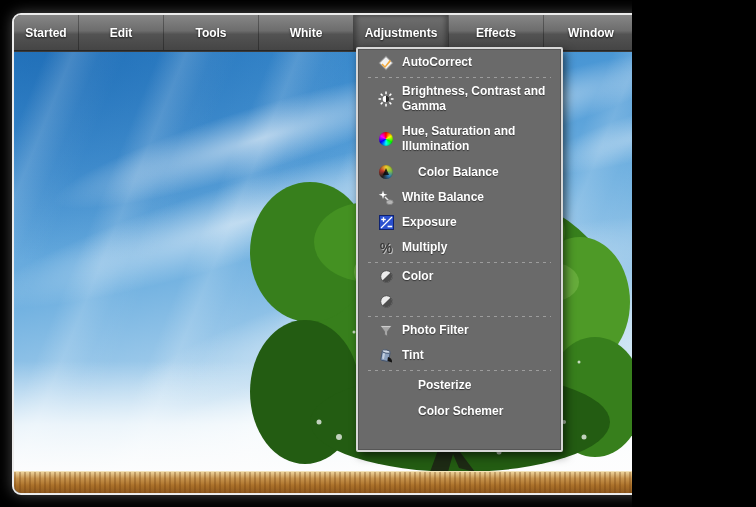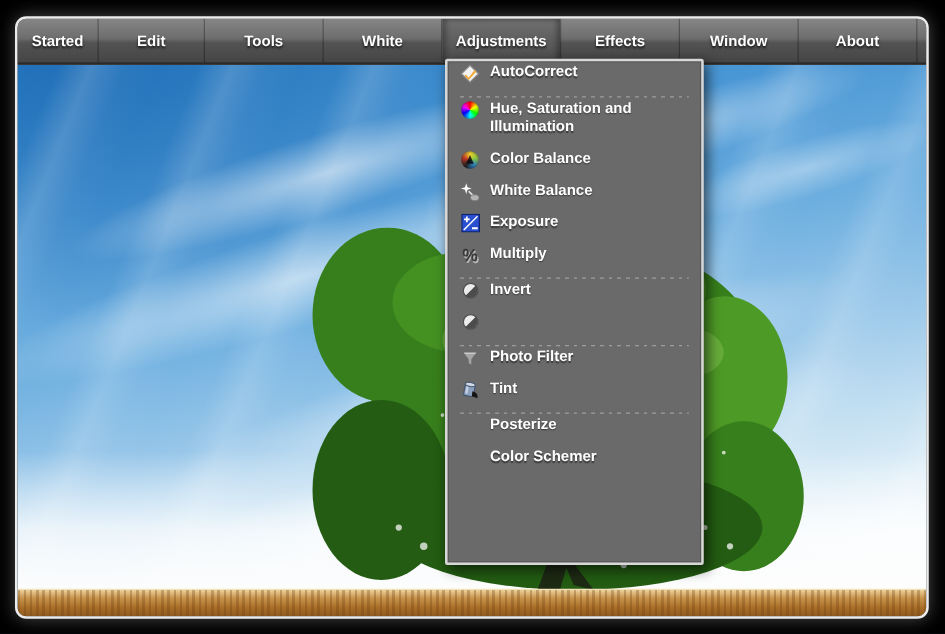--- a/index.html
+++ b/index.html
@@ -1,17 +1,17 @@
 <!DOCTYPE html>
 <html><head>
 <meta charset="utf-8">
 <style>
   html,body{margin:0;padding:0;background:#000;}
   *{box-sizing:border-box;}
-  .stage{position:relative;width:756px;height:507px;background:#000;overflow:hidden;
+  .stage{position:relative;width:632px;height:507px;background:#000;overflow:hidden;
          font-family:"Liberation Sans",sans-serif;}
   
   .window{position:absolute;left:12px;top:13px;width:731px;height:482px;
           border:2px solid #ececec;border-radius:9px;overflow:hidden;
           background:#3a3a3a;box-shadow:0 0 14px rgba(160,160,160,.45);}
   
   .menubar{position:absolute;left:0;top:0;right:0;height:36px;display:flex;
            background:linear-gradient(to bottom,#868686 0%,#6d6d6d 45%,#535353 55%,#454545 100%);
            border-bottom:1px solid #262626;}
   .mcell{height:100%;display:flex;align-items:center;justify-content:center;cursor:default;}
@@ -45,22 +45,22 @@
   .grass{position:absolute;left:0;right:0;bottom:0;height:22px;
          background:
           repeating-linear-gradient(90deg,rgba(110,62,16,.30) 0 2px,rgba(0,0,0,0) 2px 5px),
           linear-gradient(to bottom,#ecd29b 0%,#c8954e 30%,#aa7029 65%,#8e5a20 100%);
          border-top:1px solid #f3e3ba;}
   
   .dropdown{position:absolute;left:356px;top:47px;width:207px;height:405px;
             background:#6a6a6a;border:2px solid #d7d7d7;border-radius:2px;
             box-shadow:3px 4px 10px rgba(0,0,0,.6),inset 0 0 0 1px rgba(0,0,0,.18);
             padding-top:1px;z-index:50;display:flex;flex-direction:column;overflow:hidden;}
-  .drow{display:flex;align-items:flex-start;padding-left:9px;flex:none;cursor:default;}
-  .h25{height:25px;} .h26{height:26px;} .h40{height:40px;}
+  .drow{display:flex;align-items:center;padding-left:9px;flex:none;cursor:default;margin-left:10px;}
+  .h25{height:25px;} .h26{height:26px;gap:16px;} .h40{height:40px;}
   .dsep{flex:none;height:1px;margin:2px 10px 1px 10px;
         background:repeating-linear-gradient(90deg,#9d9d9d 0 3px,rgba(0,0,0,0) 3px 7px);}
   .dicon{flex:none;width:18px;height:17px;display:flex;align-items:center;justify-content:center;}
   .dlabel{margin-left:7px;width:160px;color:#fff;font-size:12px;font-weight:bold;
           line-height:15px;text-shadow:0 1px 1px rgba(0,0,0,.5);}
   
   .ic-hue{width:14px;height:14px;border-radius:50%;
           background:conic-gradient(#f00,#ff0,#0f0,#0ff,#00f,#f0f,#f00);
           box-shadow:inset 0 0 2px rgba(0,0,0,.5);}
   .ic-cbal{width:14px;height:14px;border-radius:50%;position:relative;
@@ -159,20 +159,39 @@
               <rect x="3.2" y="3.2" width="9.6" height="9.6" fill="#f2f2f2" stroke="#8a8a8a" stroke-width="1"></rect>
             </g>
             <path d="M4.5 8.5 L7 11 L12 4.5 L12.8 6.5 L7 13 L3.5 9.5 Z" fill="#f2a93b"></path>
           </svg>
       </span>
       <span class="dlabel">AutoCorrect</span>
     </div>
 
     <div class="dsep"></div>
 
+    <div class="drow h40">
+      <span class="dicon">
+        <svg width="16" height="16" viewBox="0 0 16 16">
+            <g stroke="#fff" stroke-width="1.5">
+              <line x1="8" y1="0.5" x2="8" y2="3.2"></line>
+              <line x1="8" y1="12.8" x2="8" y2="15.5"></line>
+              <line x1="0.5" y1="8" x2="3.2" y2="8"></line>
+              <line x1="12.8" y1="8" x2="15.5" y2="8"></line>
+              <line x1="2.7" y1="2.7" x2="4.6" y2="4.6"></line>
+              <line x1="11.4" y1="11.4" x2="13.3" y2="13.3"></line>
+              <line x1="2.7" y1="13.3" x2="4.6" y2="11.4"></line>
+              <line x1="11.4" y1="4.6" x2="13.3" y2="2.7"></line>
+            </g>
+            <circle cx="8" cy="8" r="3.3" fill="#fff"></circle>
+            <path d="M8 4.7 a3.3 3.3 0 0 1 0 6.6 Z" fill="#2d2d2d"></path>
+          </svg>
+      </span>
+      <span class="dlabel">Brightness, Contrast and Gamma</span>
+    </div>
 
     <div class="drow h40">
       <span class="dicon">
           <span class="ic-hue"></span>
         </span>
       <span class="dlabel">Hue, Saturation and Illumination</span>
     </div>
 
     <div class="drow h26">
       <span class="dicon">
@@ -215,21 +234,21 @@
     <div class="dsep"></div>
 
 
     <div class="drow h25">
       <span class="dicon">
         <svg width="15" height="15" viewBox="0 0 16 16">
             <circle cx="8" cy="8" r="6.2" fill="#ececec" stroke="#4f4f4f" stroke-width="1"></circle>
             <path d="M12.38 3.62 A6.2 6.2 0 0 1 3.62 12.38 Z" fill="#4c4c4c"></path>
           </svg>
       </span>
-      <span class="dlabel">Invert</span>
+      <span class="dlabel">Color</span>
     </div>
 
     <div class="drow h25">
       <span class="dicon">
         <svg width="15" height="15" viewBox="0 0 16 16">
             <circle cx="8" cy="8" r="6.2" fill="#ececec" stroke="#4f4f4f" stroke-width="1"></circle>
             <path d="M12.38 3.62 A6.2 6.2 0 0 1 3.62 12.38 Z" fill="#4c4c4c"></path>
           </svg>
       </span>
     </div>

